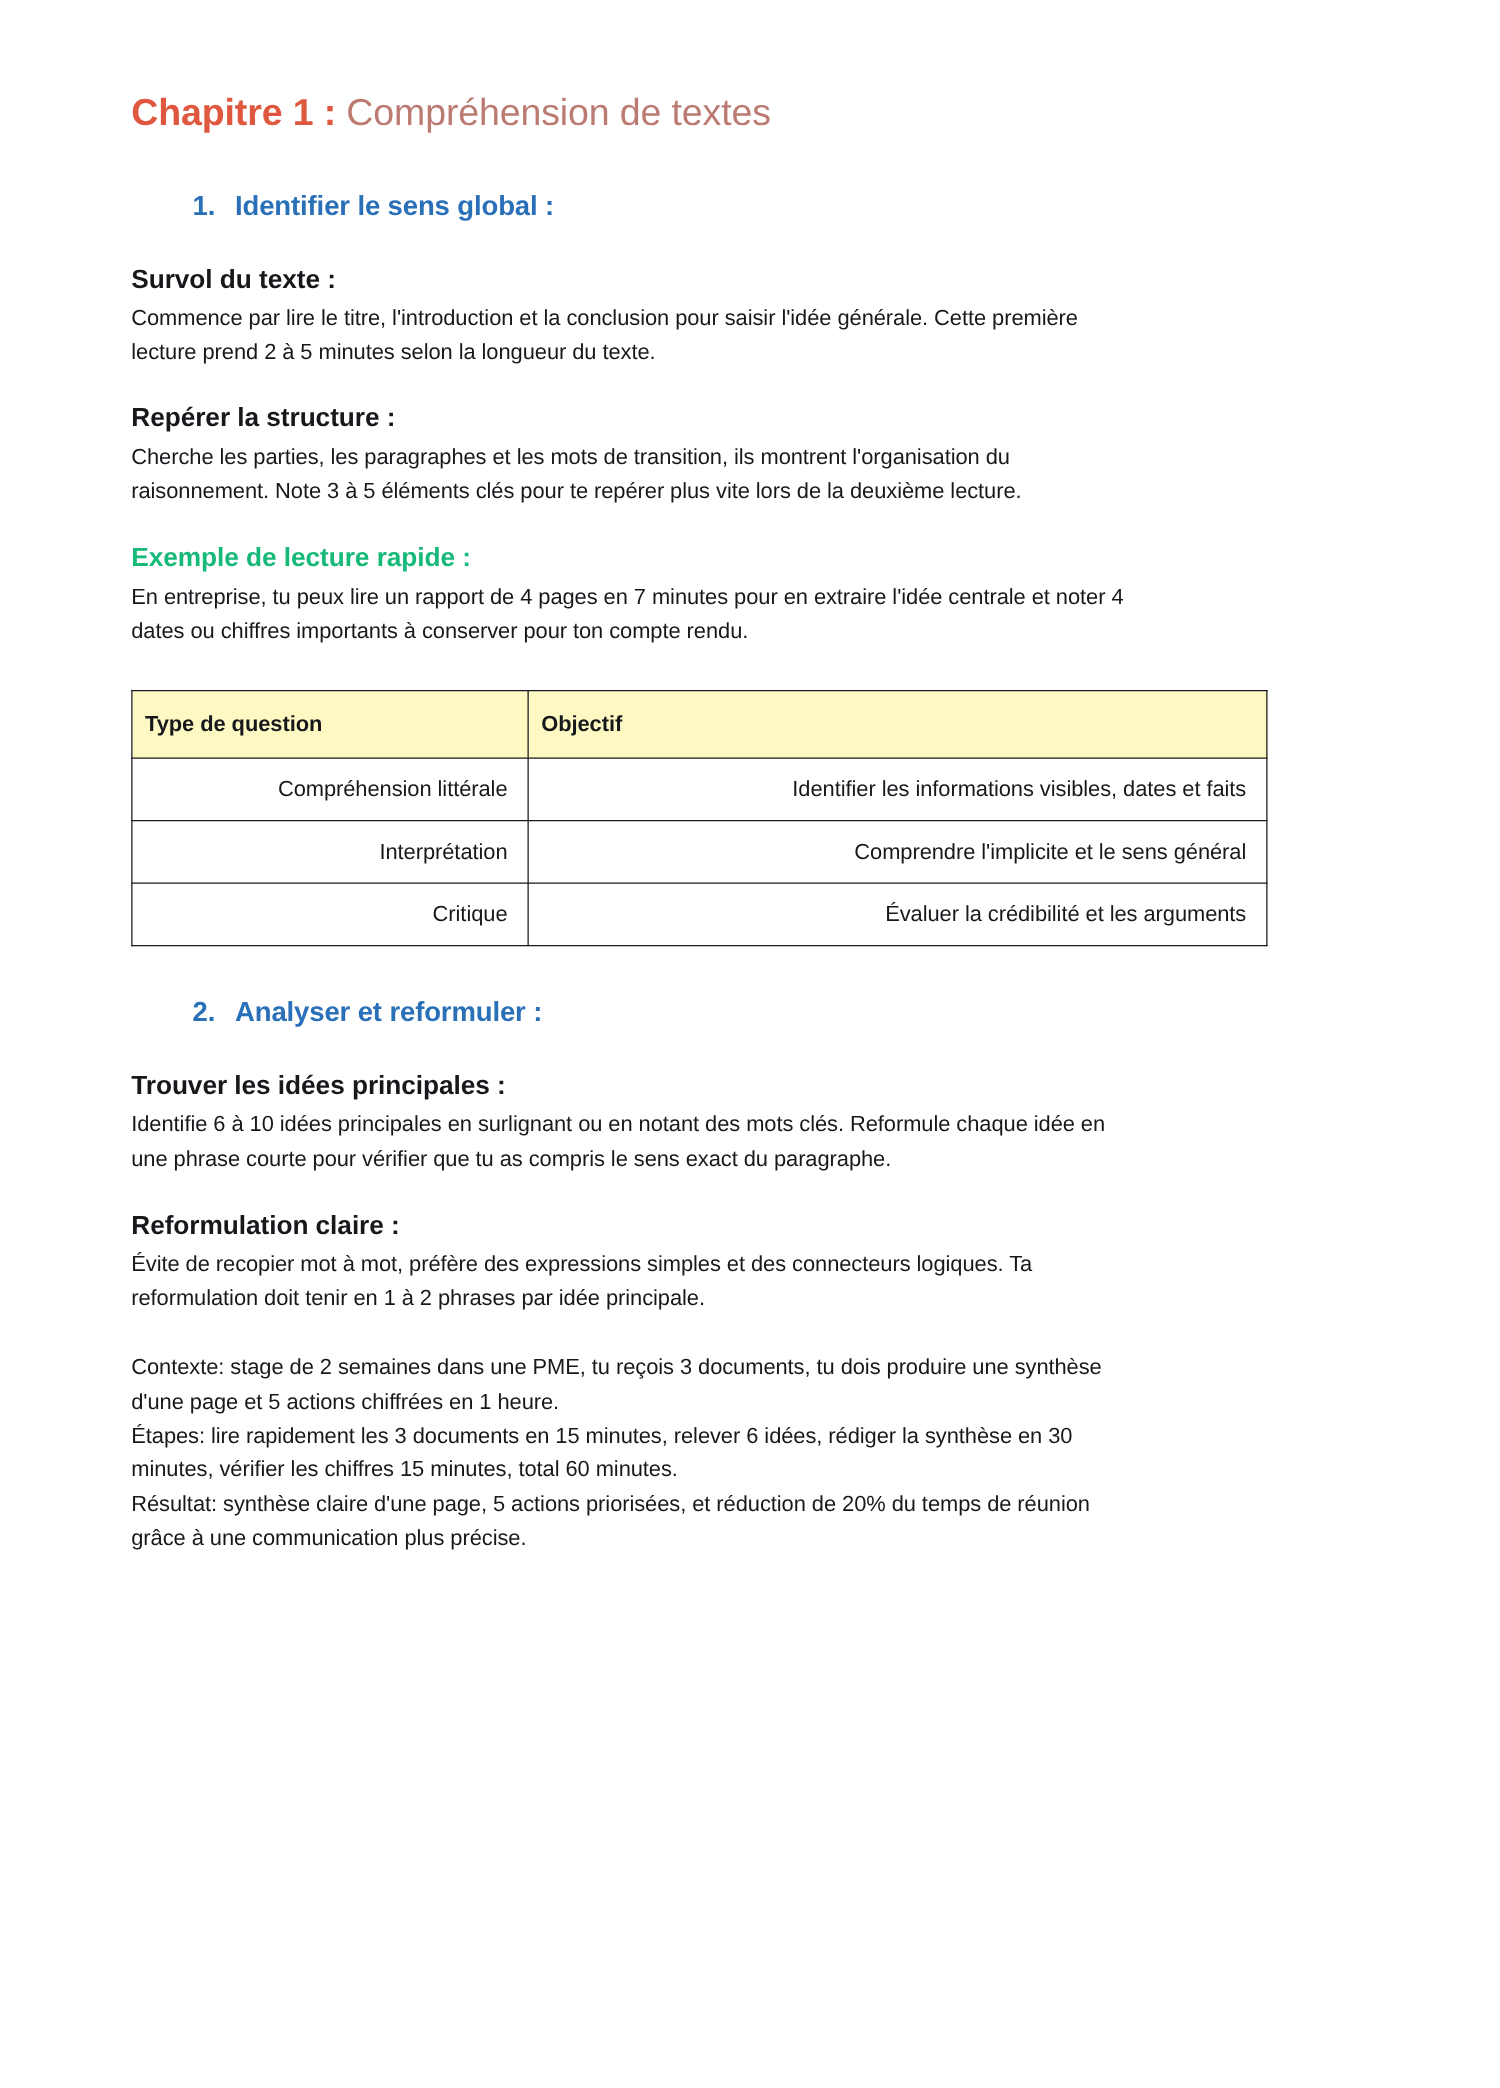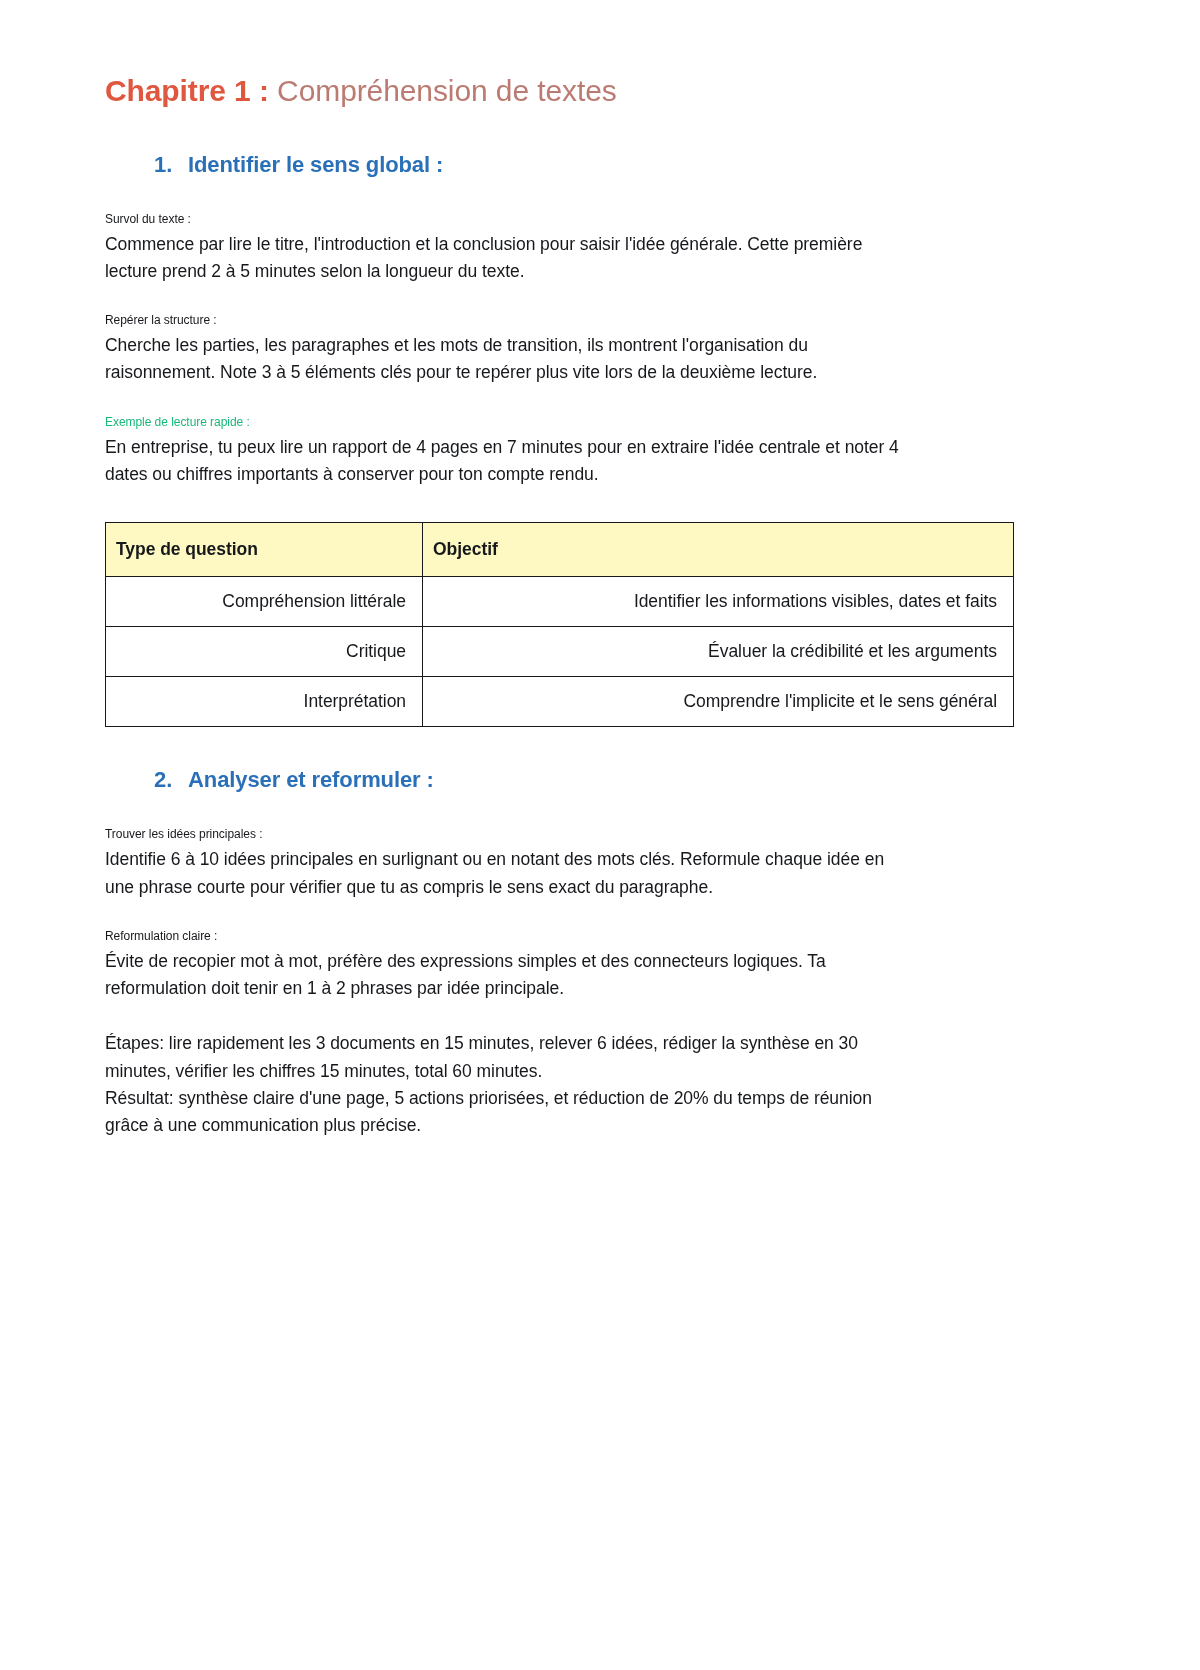--- a/index.html
+++ b/index.html
@@ -56,22 +56,22 @@
     font-weight: 700;
     color: #2a70b8;
     min-width: 20px;
   }
 
   
   .block { margin: 0 0 28px 0; }
   .block:last-child { margin-bottom: 0; }
 
   .sub-heading {
-    font-size: 12px;
-    font-weight: 400;
+    font-size: 21px;
+    font-weight: 700;
     color: #16181c;
     margin: 0 0 5px 0;
     letter-spacing: -0.05px;
   }
   .sub-heading.green { color: #17b978; }
 
   .para {
     font-size: 17.5px;
     font-weight: 400;
     line-height: 1.56;
@@ -151,43 +151,44 @@
         <th>Type de question</th>
         <th>Objectif</th>
       </tr>
     </thead>
     <tbody>
       <tr>
         <td>Compréhension littérale</td>
         <td>Identifier les informations visibles, dates et faits</td>
       </tr>
       <tr>
+        <td>Interprétation</td>
+        <td>Comprendre l'implicite et le sens général</td>
+      </tr>
+      <tr>
         <td>Critique</td>
         <td>Évaluer la crédibilité et les arguments</td>
-      </tr>
-      <tr>
-        <td>Interprétation</td>
-        <td>Comprendre l'implicite et le sens général</td>
       </tr>
     </tbody>
   </table>
 
   <h2 class="section-heading">
     <span class="sec-num">2.</span>
     <span>Analyser et reformuler :</span>
   </h2>
 
   <div class="block">
     <div class="sub-heading">Trouver les idées principales :</div>
     <p class="para">Identifie 6 à 10 idées principales en surlignant ou en notant des mots clés. Reformule chaque idée en une phrase courte pour vérifier que tu as compris le sens exact du paragraphe.</p>
   </div>
 
   <div class="block">
     <div class="sub-heading">Reformulation claire :</div>
     <p class="para">Évite de recopier mot à mot, préfère des expressions simples et des connecteurs logiques. Ta reformulation doit tenir en 1 à 2 phrases par idée principale.</p>
   </div>
 
   <div class="block">
+    <p class="para">Contexte: stage de 2 semaines dans une PME, tu reçois 3 documents, tu dois produire une synthèse d'une page et 5 actions chiffrées en 1 heure.</p>
     <p class="para">Étapes: lire rapidement les 3 documents en 15 minutes, relever 6 idées, rédiger la synthèse en 30 minutes, vérifier les chiffres 15 minutes, total 60 minutes.</p>
     <p class="para">Résultat: synthèse claire d'une page, 5 actions priorisées, et réduction de 20% du temps de réunion grâce à une communication plus précise.</p>
   </div>
 
 </div>
 
 </body></html>

